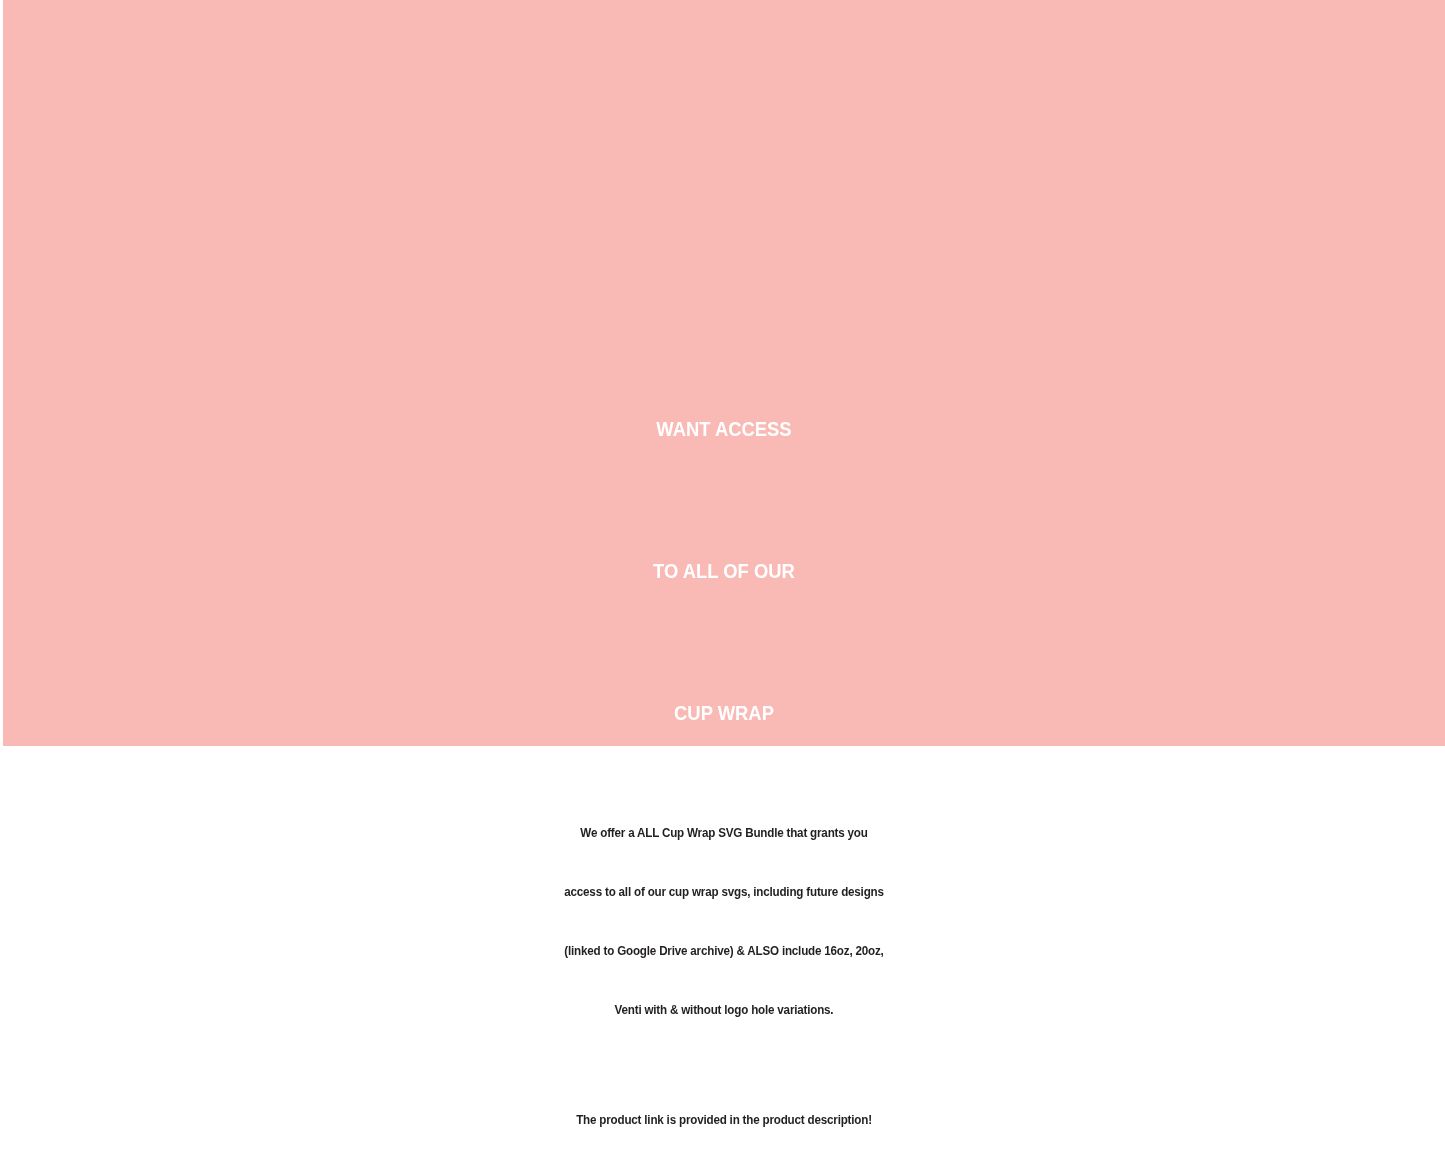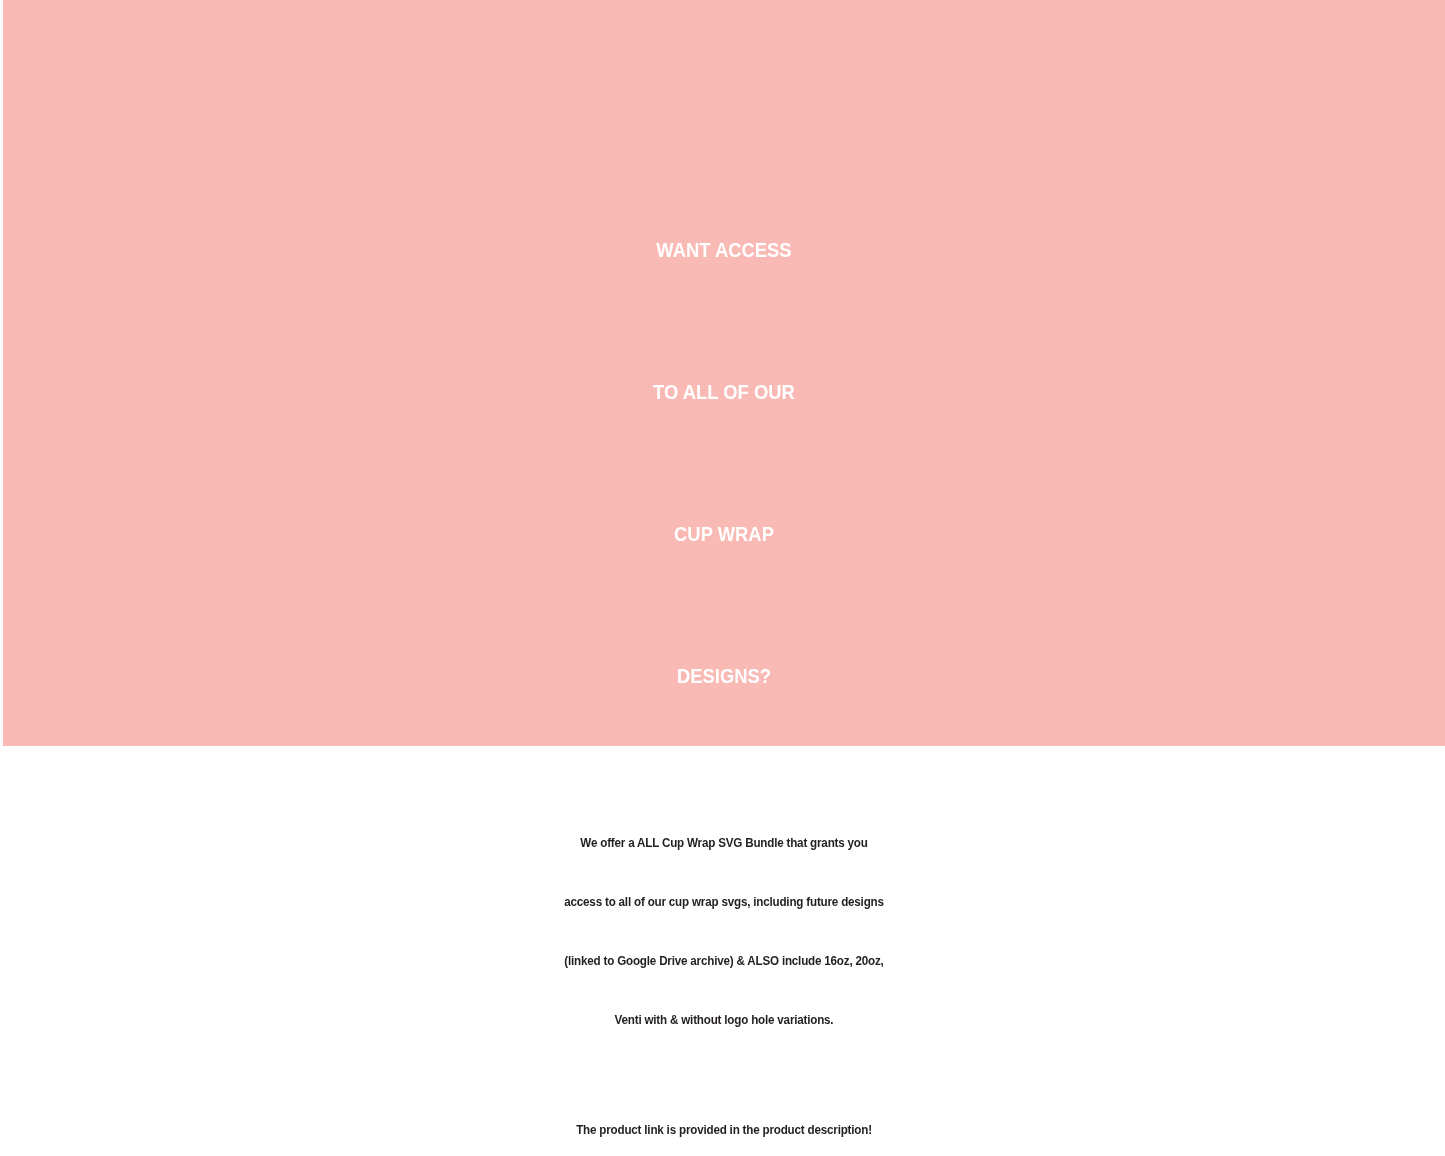--- a/index.html
+++ b/index.html
@@ -26,21 +26,21 @@
   .hero {
     position: absolute;
     left: 3px;
     top: 0;
     width: 1442px;
     height: 926px;
     background: #f9b9b5;
     display: flex;
     flex-direction: column;
     align-items: center;
-    justify-content: center;
+    justify-content: flex-end;
     overflow: hidden;
   }
 
   .hero-headline {
     width: 1230px;
     margin: 0;
     padding: 0;
     text-align: center;
     color: #ffffff;
     font-family: "Liberation Sans", sans-serif;
@@ -69,21 +69,21 @@
   .description {
     position: absolute;
     left: 3px;
     top: 746px;
     width: 1442px;
     height: 410px;
     background: #ffffff;
     display: flex;
     flex-direction: column;
     align-items: center;
-    justify-content: flex-end;
+    justify-content: center;
     padding-top: 48px;
     box-sizing: border-box;
   }
 
   .body-paragraph {
     width: 1300px;
     margin: 0;
     text-align: center;
     color: #231f20;
     font-family: "Liberation Sans", sans-serif;

